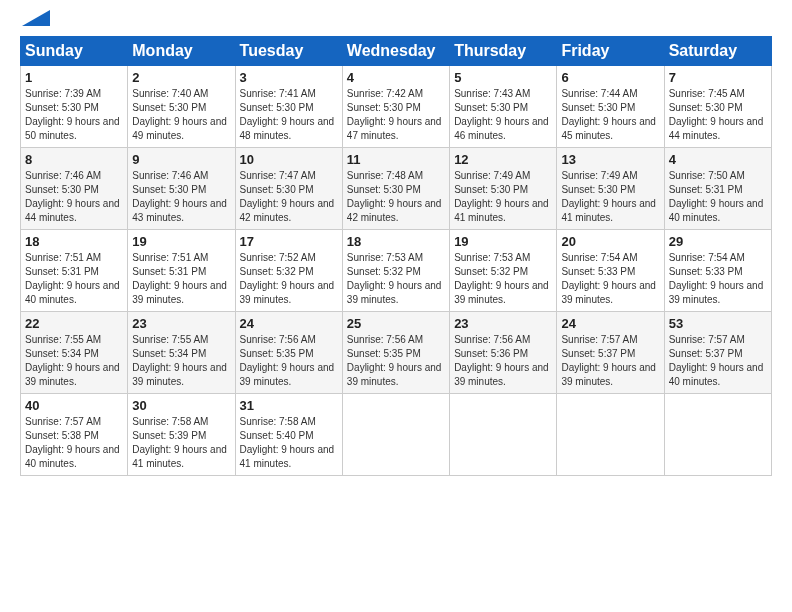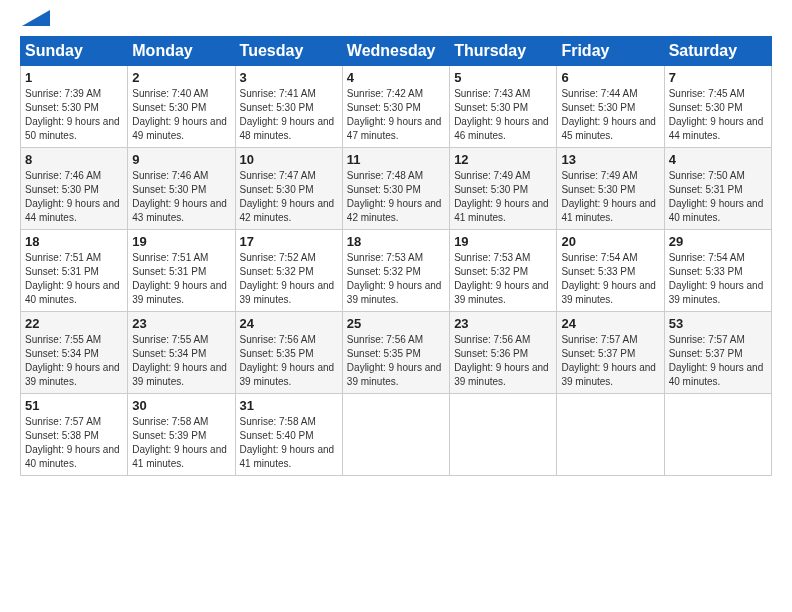--- a/index.html
+++ b/index.html
@@ -234,21 +234,21 @@
             <span class="day-num">24</span>
             <div class="day-info">Sunrise: 7:57 AM<br>Sunset: 5:37 PM<br>Daylight: 9 hours and 39 minutes.</div>
           </td>
           <td>
             <span class="day-num">53</span>
             <div class="day-info">Sunrise: 7:57 AM<br>Sunset: 5:37 PM<br>Daylight: 9 hours and 40 minutes.</div>
           </td>
         </tr>
         <tr>
           <td>
-            <span class="day-num">51</span>
+            <span class="day-num">40</span>
             <div class="day-info">Sunrise: 7:57 AM<br>Sunset: 5:38 PM<br>Daylight: 9 hours and 40 minutes.</div>
           </td>
           <td>
             <span class="day-num">30</span>
             <div class="day-info">Sunrise: 7:58 AM<br>Sunset: 5:39 PM<br>Daylight: 9 hours and 41 minutes.</div>
           </td>
           <td>
             <span class="day-num">31</span>
             <div class="day-info">Sunrise: 7:58 AM<br>Sunset: 5:40 PM<br>Daylight: 9 hours and 41 minutes.</div>
           </td>

